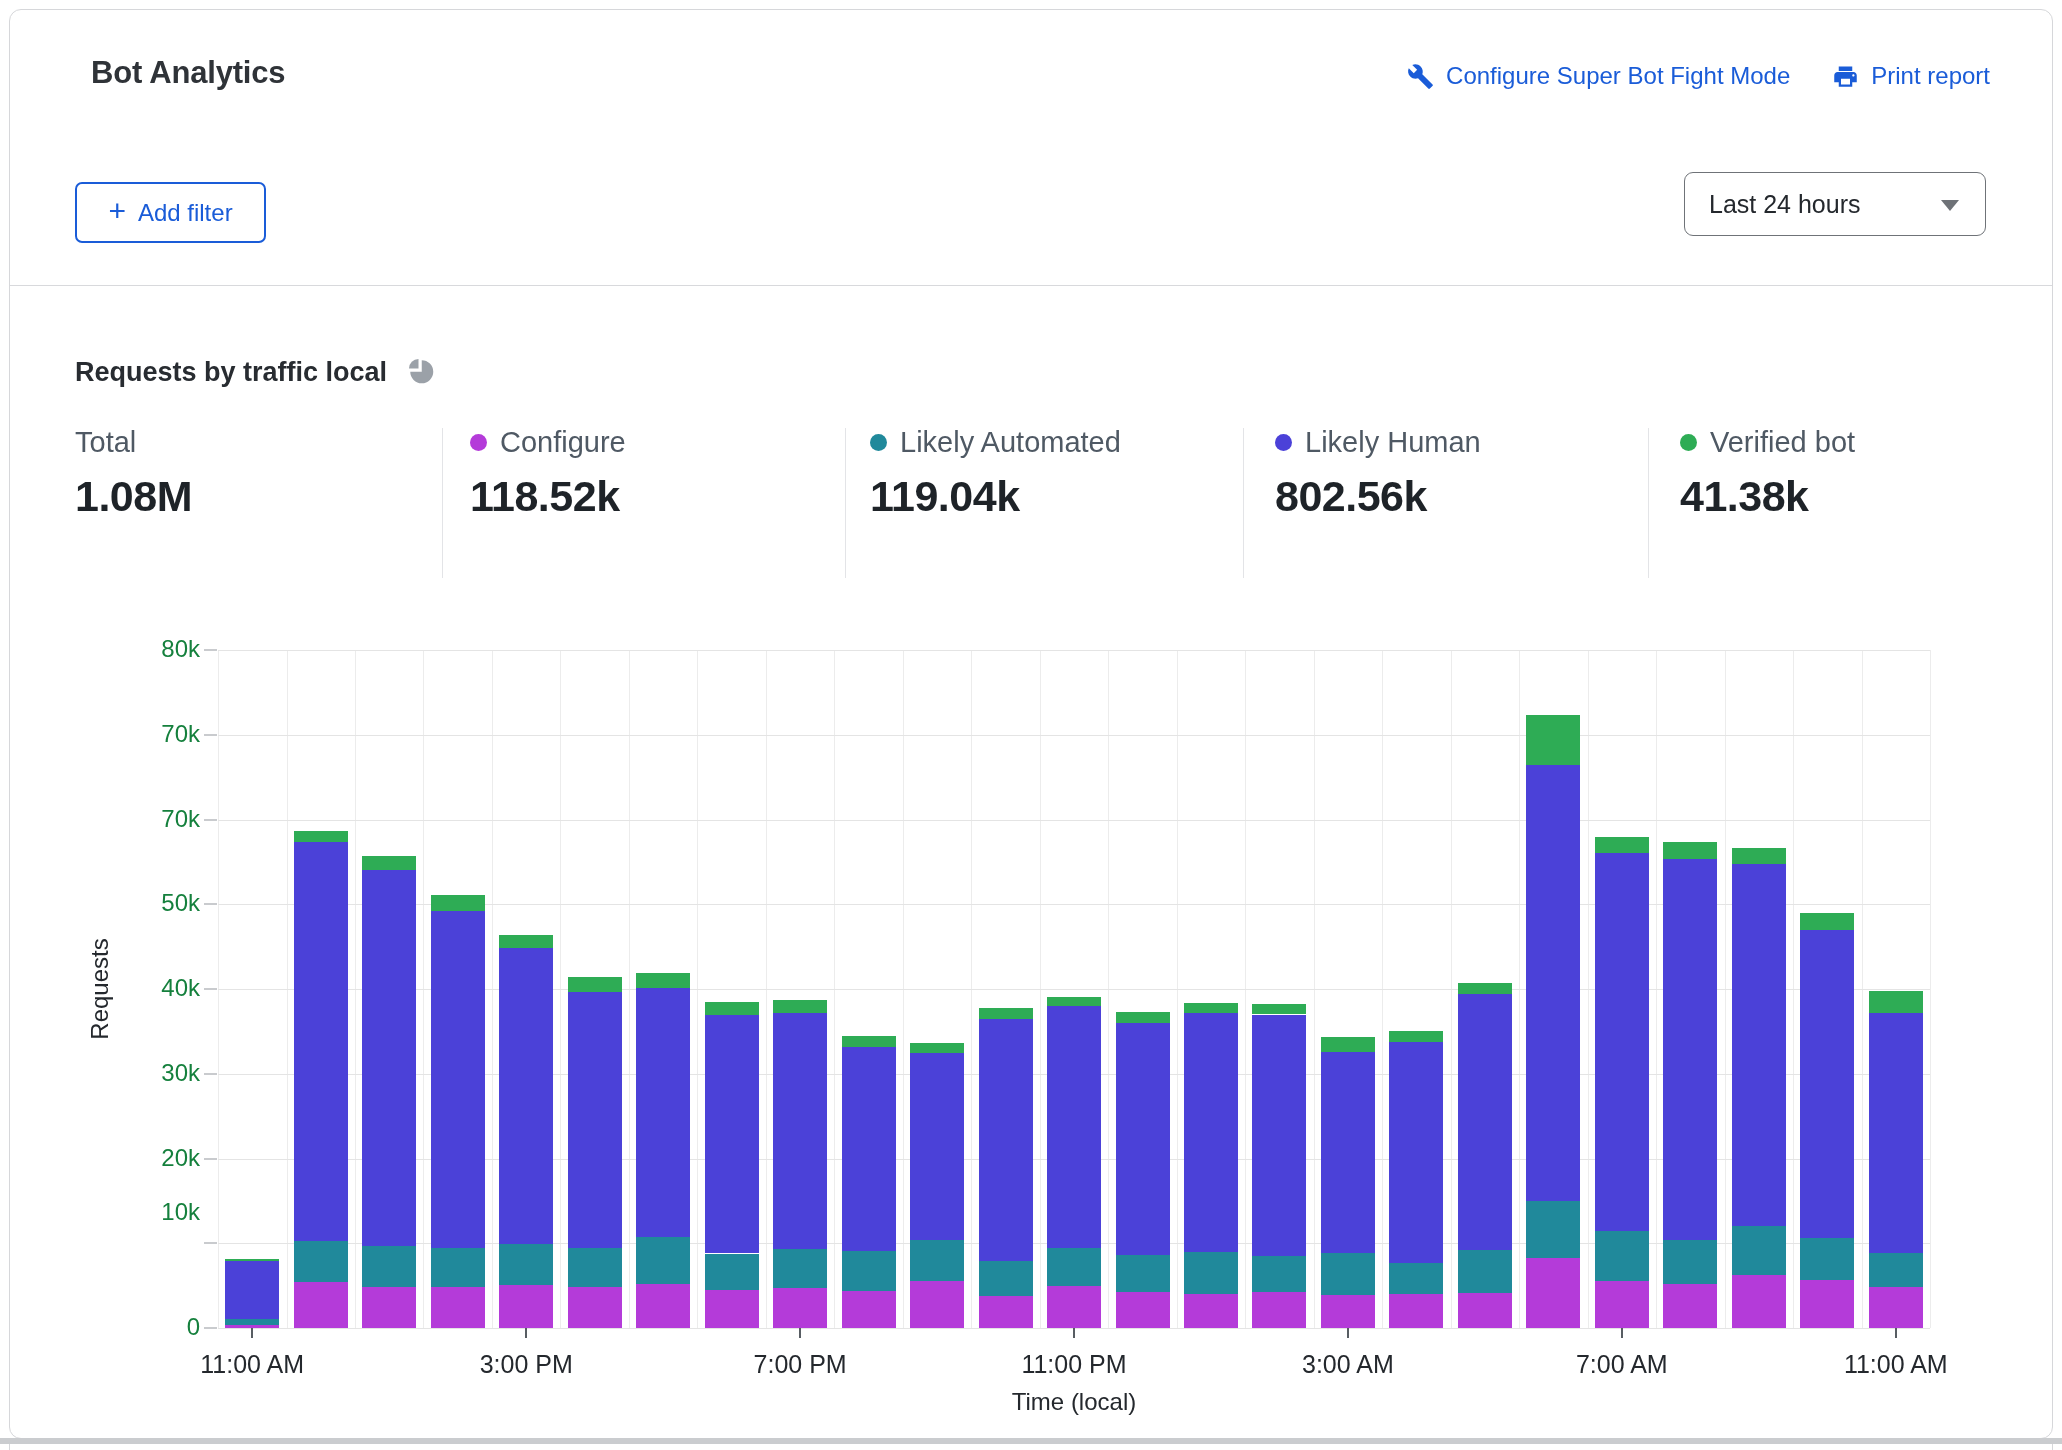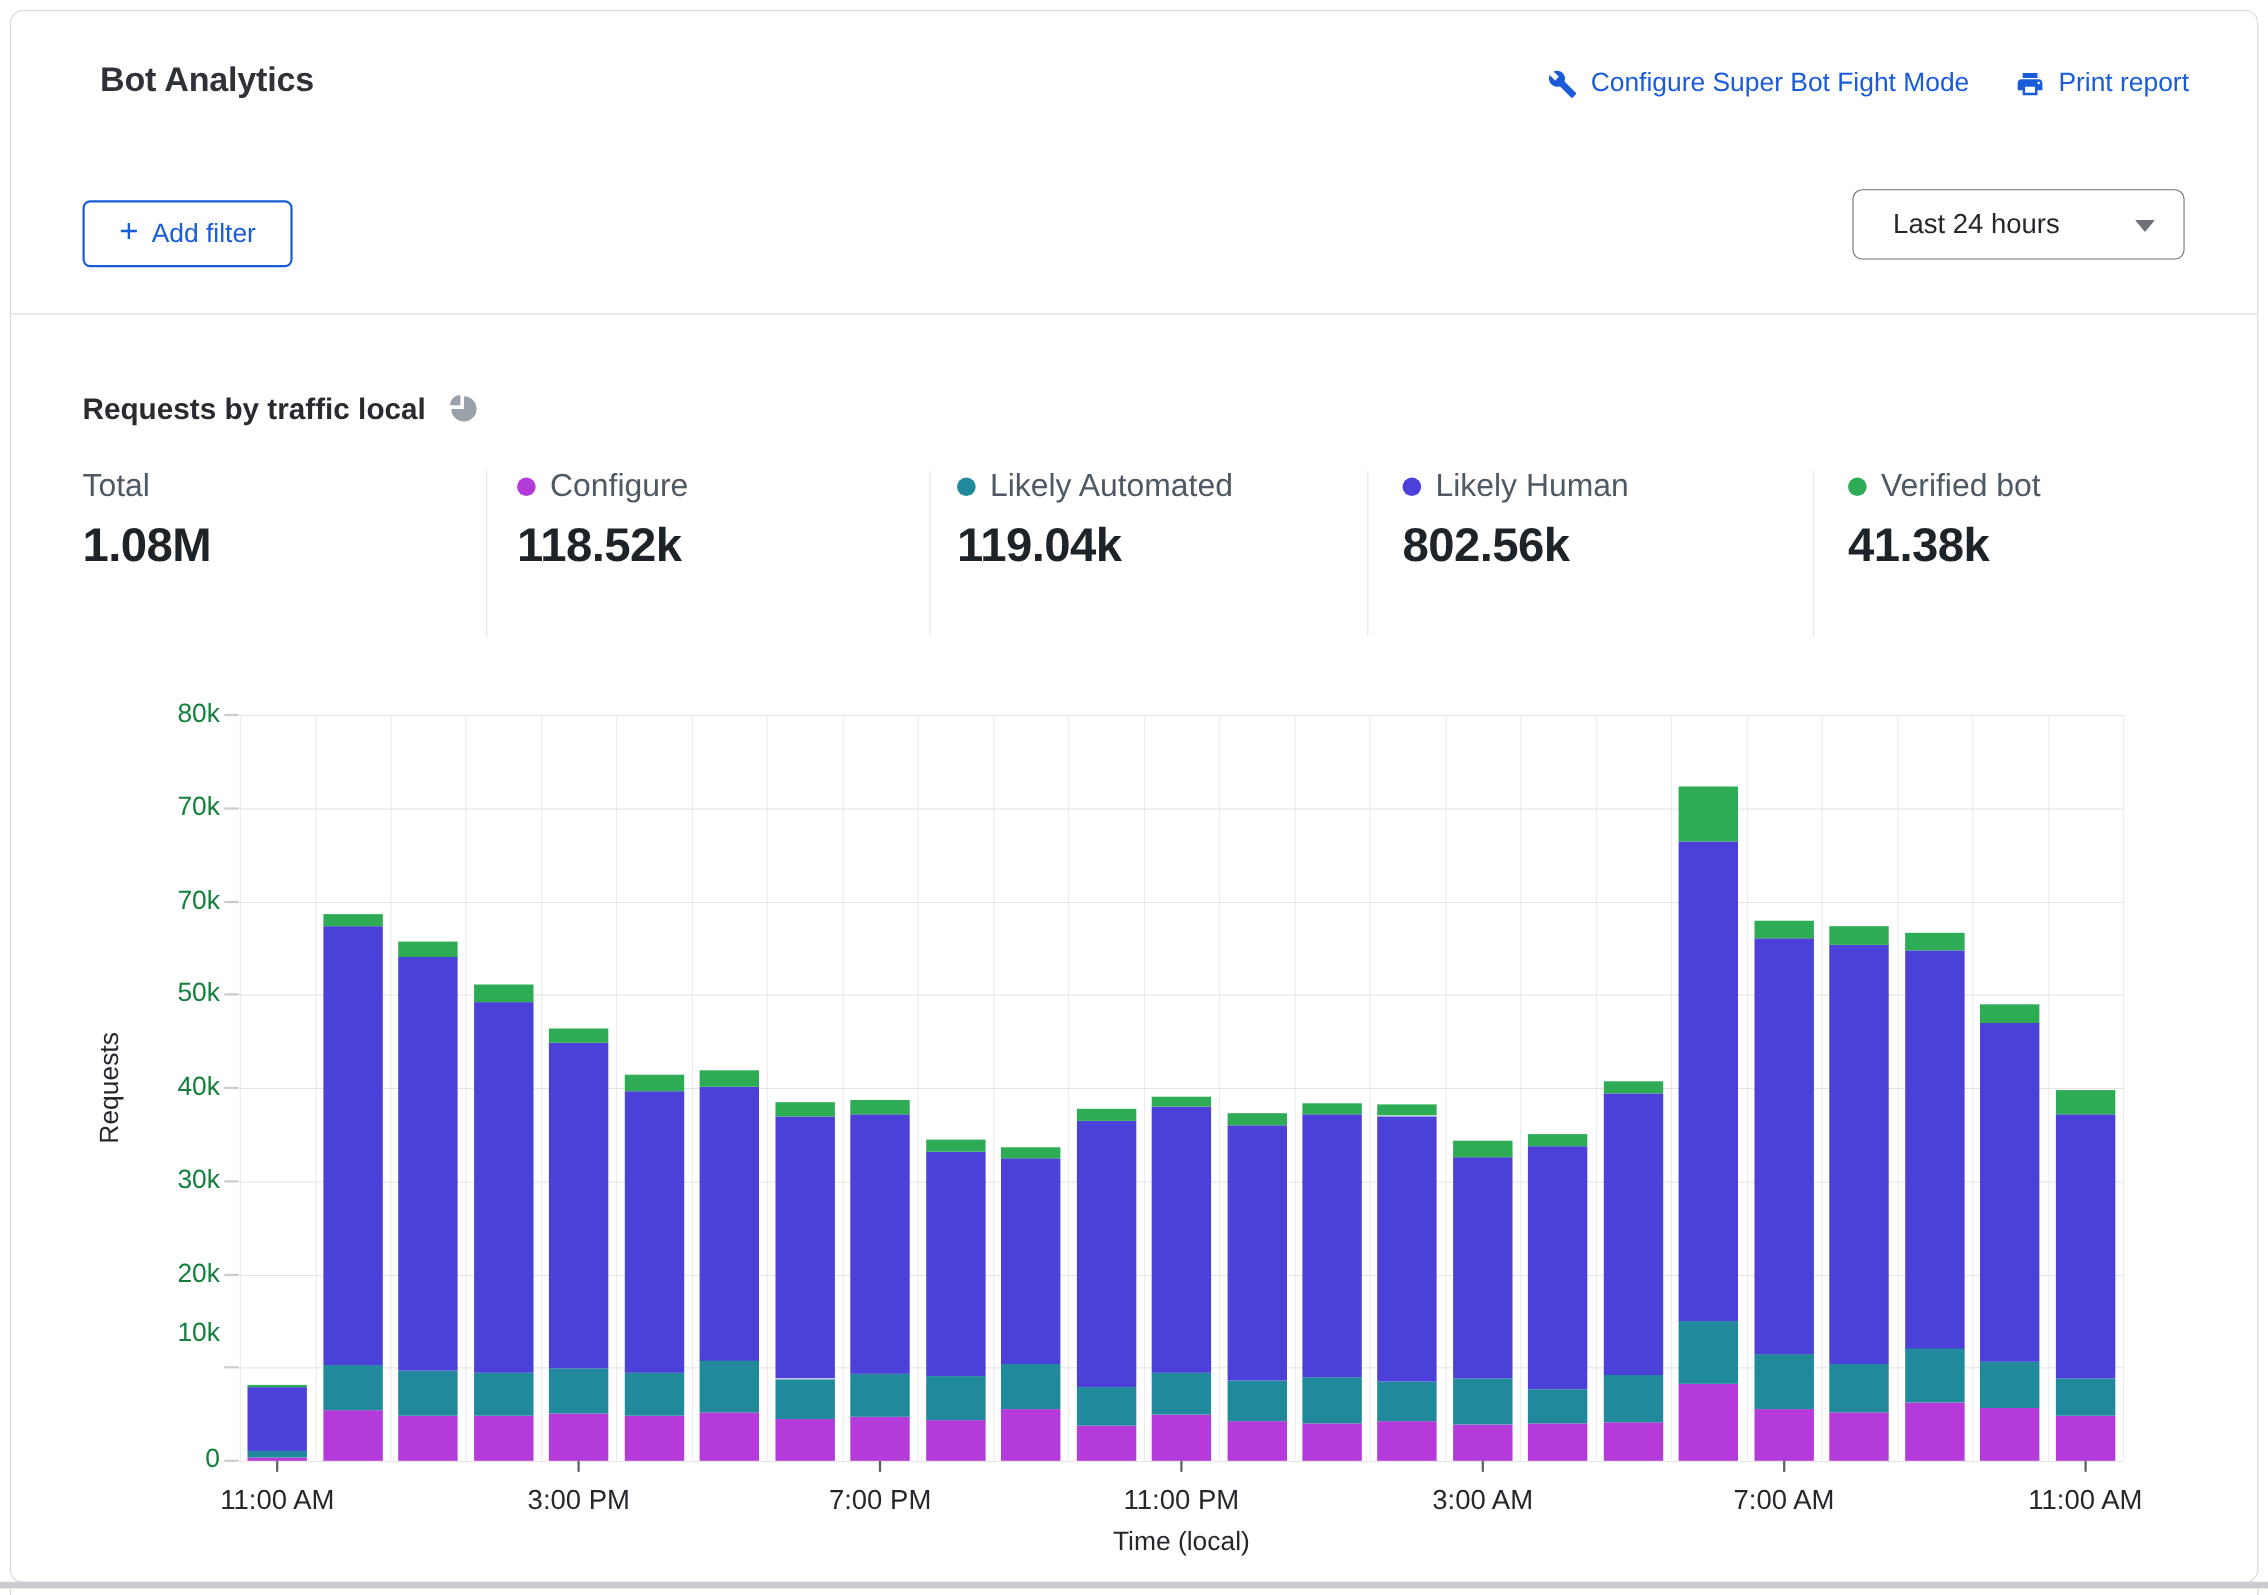--- a/index.html
+++ b/index.html
@@ -39,21 +39,21 @@
     background:#fff; border:2px solid #1a5cd8; border-radius:7px;
     color:#1a5cd8; font-size:24px; font-family:"Liberation Sans",sans-serif;
     display:flex; align-items:center; justify-content:center; gap:12px;
     cursor:pointer;
   }
   .add-filter .plus{font-size:30px; font-weight:500; line-height:1; margin-top:-3px;}
   .select{
     left:1684px; top:172px; width:302px; height:64px;
     border:1.5px solid #6f7378; border-radius:9px; background:#fff;
     display:flex; align-items:center;
-    font-size:25px; color:#24282d; padding-left:36px; box-sizing:border-box;
+    font-size:25px; color:#24282d; padding-left:24px; box-sizing:border-box;
     cursor:pointer;
   }
   .caret{
     position:absolute; right:26px; top:50%; margin-top:-4px;
     width:0; height:0;
     border-left:9px solid transparent; border-right:9px solid transparent;
     border-top:11px solid #6e7277;
   }
   .divider{left:10px; top:285px; width:2042px; height:1px; background:#d8d9dc;}
   

